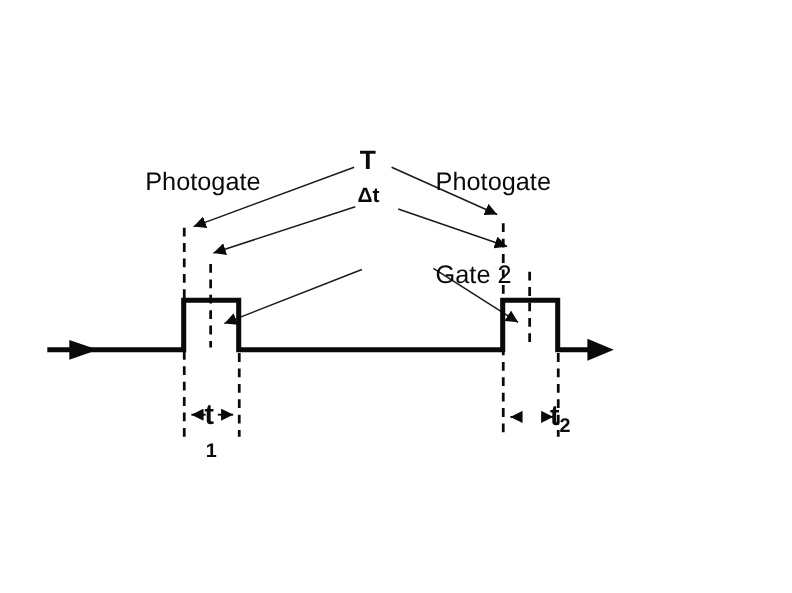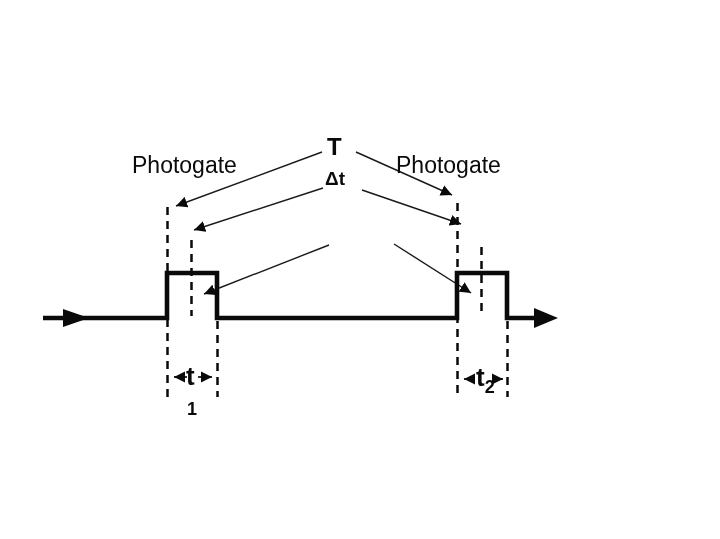--- a/index.html
+++ b/index.html
@@ -15,21 +15,21 @@
   #diagram-svg{position:absolute;left:0;top:0;}
   .lbl{position:absolute;color:#0a0a0a;white-space:pre;}
   .gate-label{font-size:23px;line-height:28px;font-weight:400;}
   .sym{font-weight:bold;line-height:1;}
   .period{left:327px;top:135px;font-size:24px;}
   .deltat{left:325px;top:169px;font-size:19px;}
   .equation{left:257px;top:215px;font-size:21px;font-weight:bold;line-height:1;}
   .eq-sub{font-size:15px;position:relative;top:6px;}
   .t1-base{left:186px;top:363px;font-size:26px;}
   .t1-sub{left:187px;top:400px;font-size:18px;font-weight:bold;line-height:1;}
-  .t2-base{left:476px;top:364px;font-size:26px;text-align:center;}
+  .t2-base{left:500px;top:364px;font-size:26px;text-align:center;}
   .t2-sub{font-size:18px;position:relative;top:7px;}
   .dash{stroke:#0a0a0a;stroke-width:2.5;stroke-dasharray:8 6;fill:none;}
   .thin{stroke:#1a1a1a;stroke-width:1.4;fill:none;}
   .meas{stroke:#0a0a0a;stroke-width:1.7;fill:none;}
   .trace{stroke:#0a0a0a;stroke-width:4.6;fill:none;stroke-linejoin:miter;}
   .fillink{fill:#0a0a0a;stroke:none;}
 </style>
 </head>
 <body>
 
@@ -69,20 +69,21 @@
     <polygon class="fillink" points="63,309 89,318 63,327"></polygon>
     <polygon class="fillink" points="534,308 558,318 534,328"></polygon>
   </svg>
 
   <div class="lbl gate-label" style="left:132px;top:95px;">
     <div>Photogate</div>
   </div>
 
   <div class="lbl gate-label" style="left:396px;top:95px;">
     <div>Photogate</div>
+    <div>Gate 2</div>
   </div>
 
   <div class="lbl sym period">T</div>
 
   <div class="lbl sym deltat">Δt</div>
 
 
   <div class="lbl sym t1-base">t</div>
   <div class="lbl t1-sub">1</div>
 

